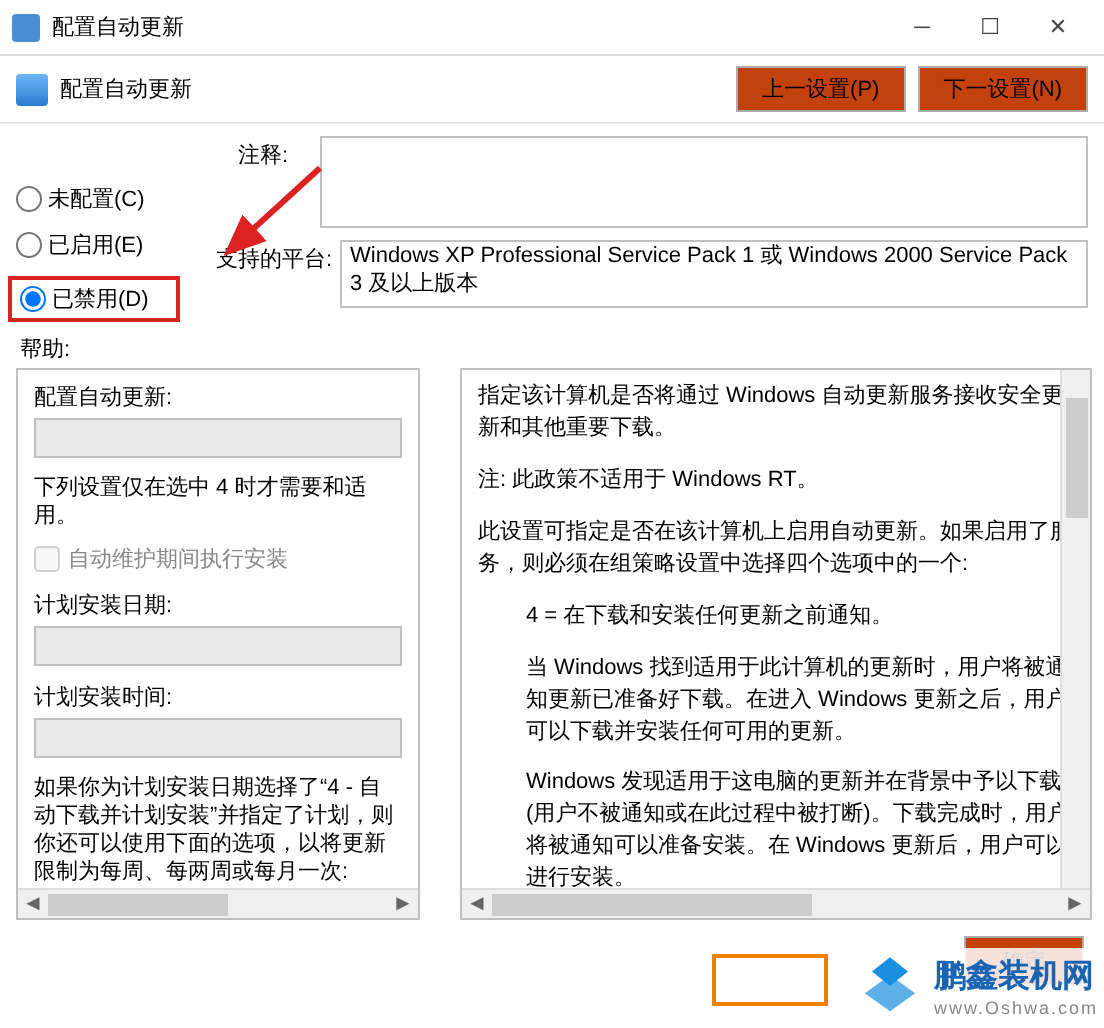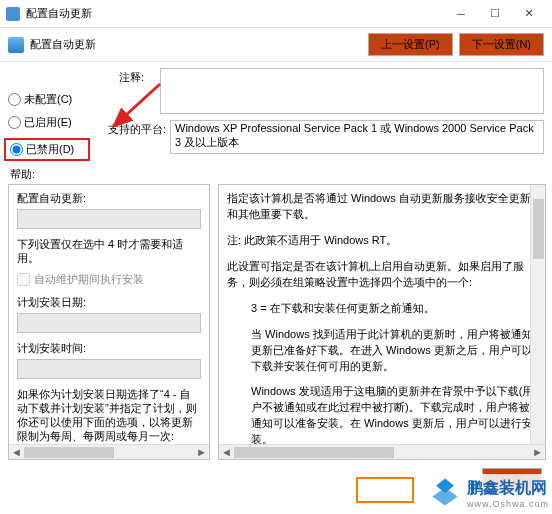--- a/index.html
+++ b/index.html
@@ -22,21 +22,21 @@
 .redbox{border:2px solid #d22;padding:2px 4px;margin-left:-4px}
 .rhs{flex:1}
 .row1{display:flex;margin-bottom:4px}
 .row1 .lab{width:48px;text-align:right;margin-right:16px;padding-top:2px}
 .comment{flex:1;height:46px;border:1px solid #c0c0c0;background:#fff}
 .row2{display:flex;margin-top:6px}
 .row2 .lab{width:70px;text-align:right;margin-right:4px;padding-top:2px}
 .platform{flex:1;height:34px;border:1px solid #c0c0c0;padding:0 4px;line-height:1.3}
 .labels2{display:flex;padding:4px 10px 0 10px}
 .labels2 .a{width:210px}
-.panes{display:flex;gap:8px;padding:2px 6px 4px 8px;height:282px}
+.panes{display:flex;gap:20px;padding:2px 6px 4px 8px;height:282px}
 .pane{border:1px solid #c0c0c0;background:#fff;padding:6px 8px;overflow:hidden;position:relative}
 .paneL{width:202px}
 .paneR{flex:1}
 .sel{width:100%;height:20px;border:1px solid #c0c0c0;background:#e9e9e9;margin:3px 0 8px 0}
 .note{color:#000;margin-bottom:6px;line-height:1.3}
 .chk{display:flex;align-items:center;gap:4px;color:#888;margin:2px 0 8px 0}
 .sub{color:#888;padding-left:12px;margin:3px 0}
 .hscroll{position:absolute;left:0;right:0;bottom:0;height:15px;background:#f0f0f0;border-top:1px solid #ddd;display:flex;align-items:center}
 .hscroll .ar{width:15px;text-align:center;color:#666}
 .hscroll .track{flex:1;height:100%;background:#f0f0f0;position:relative}
@@ -132,21 +132,21 @@
         <div class="track">
           <div class="thumb"></div>
         </div>
         <div class="ar">►</div>
     </div>
   </div>
   <div class="pane paneR help">
     <p>指定该计算机是否将通过 Windows 自动更新服务接收安全更新和其他重要下载。</p>
     <p>注: 此政策不适用于 Windows RT。</p>
     <p>此设置可指定是否在该计算机上启用自动更新。如果启用了服务，则必须在组策略设置中选择四个选项中的一个:</p>
-    <p class="ind">3 = 在下载和安装任何更新之前通知。</p>
+    <p class="ind">4 = 在下载和安装任何更新之前通知。</p>
     <p class="ind">当 Windows 找到适用于此计算机的更新时，用户将被通知更新已准备好下载。在进入 Windows 更新之后，用户可以下载并安装任何可用的更新。</p>
     <p class="ind">Windows 发现适用于这电脑的更新并在背景中予以下载(用户不被通知或在此过程中被打断)。下载完成时，用户将被通知可以准备安装。在 Windows 更新后，用户可以进行安装。</p>
     <div class="vscroll">
         <div class="thumb"></div>
       </div>
     <div class="hscroll">
       <div class="ar">◄</div>
         <div class="track">
           <div class="thumb" style="width:160px"></div>
         </div>

